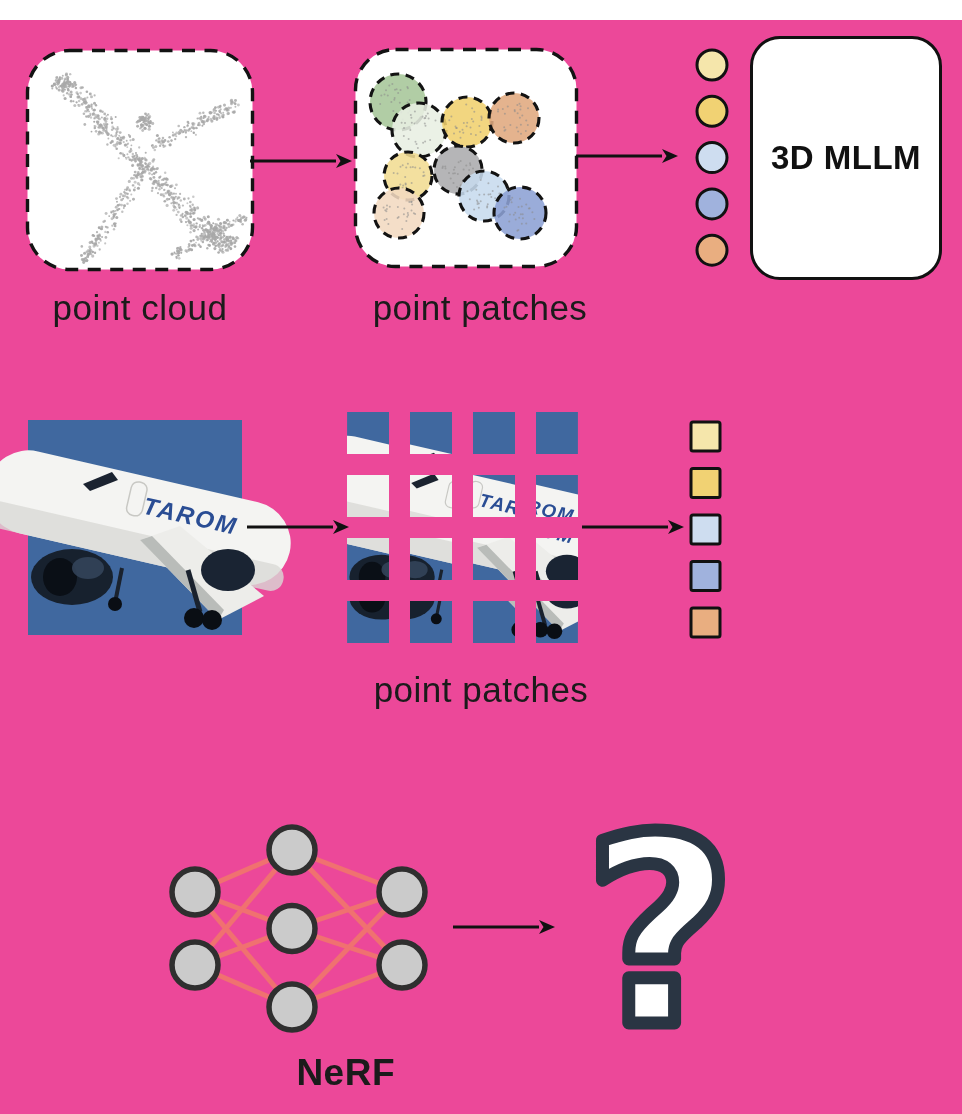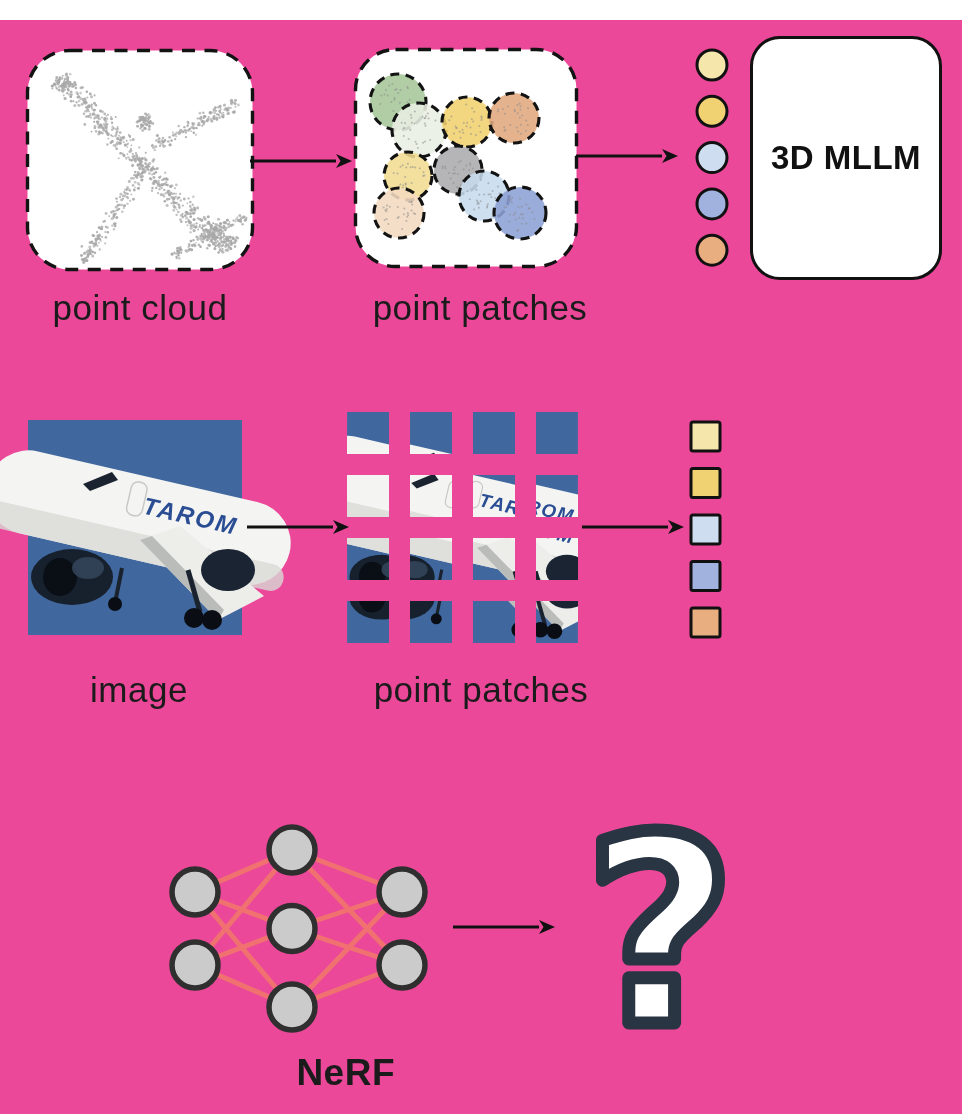--- a/index.html
+++ b/index.html
@@ -1594,21 +1594,20 @@
 
   <svg class="abs" id="tok2d" style="left:688px;top:400px" width="36" height="220" viewBox="0 0 36 220">
       <rect x="3" y="2" width="29" height="29" rx="2" fill="#F5E6AB" stroke="#111" stroke-width="3"></rect>
       <rect x="3" y="48.5" width="29" height="29" rx="2" fill="#F1D273" stroke="#111" stroke-width="3"></rect>
       <rect x="3" y="95" width="29" height="29" rx="2" fill="#CEDDF0" stroke="#111" stroke-width="3"></rect>
       <rect x="3" y="141.5" width="29" height="29" rx="2" fill="#A0B2DD" stroke="#111" stroke-width="3"></rect>
       <rect x="3" y="188" width="29" height="29" rx="2" fill="#E9AE80" stroke="#111" stroke-width="3"></rect>
     </svg>
 
 
-  <div class="cap" style="left:24px;top:650px;width:230px">image</div>
   <div class="cap" style="left:356px;top:650px;width:250px">point patches</div>
 
   <svg class="abs" id="nerf-net" style="left:148px;top:790px" width="310" height="237" viewBox="0 0 310 237">
       <line x1="47" y1="82" x2="144" y2="40" stroke="#F07170" stroke-width="5"></line>
       <line x1="47" y1="82" x2="144" y2="118.5" stroke="#F07170" stroke-width="5"></line>
       <line x1="47" y1="82" x2="144" y2="197" stroke="#F07170" stroke-width="5"></line>
       <line x1="47" y1="155" x2="144" y2="40" stroke="#F07170" stroke-width="5"></line>
       <line x1="47" y1="155" x2="144" y2="118.5" stroke="#F07170" stroke-width="5"></line>
       <line x1="47" y1="155" x2="144" y2="197" stroke="#F07170" stroke-width="5"></line>
       <line x1="144" y1="40" x2="254" y2="82" stroke="#F07170" stroke-width="5"></line>

